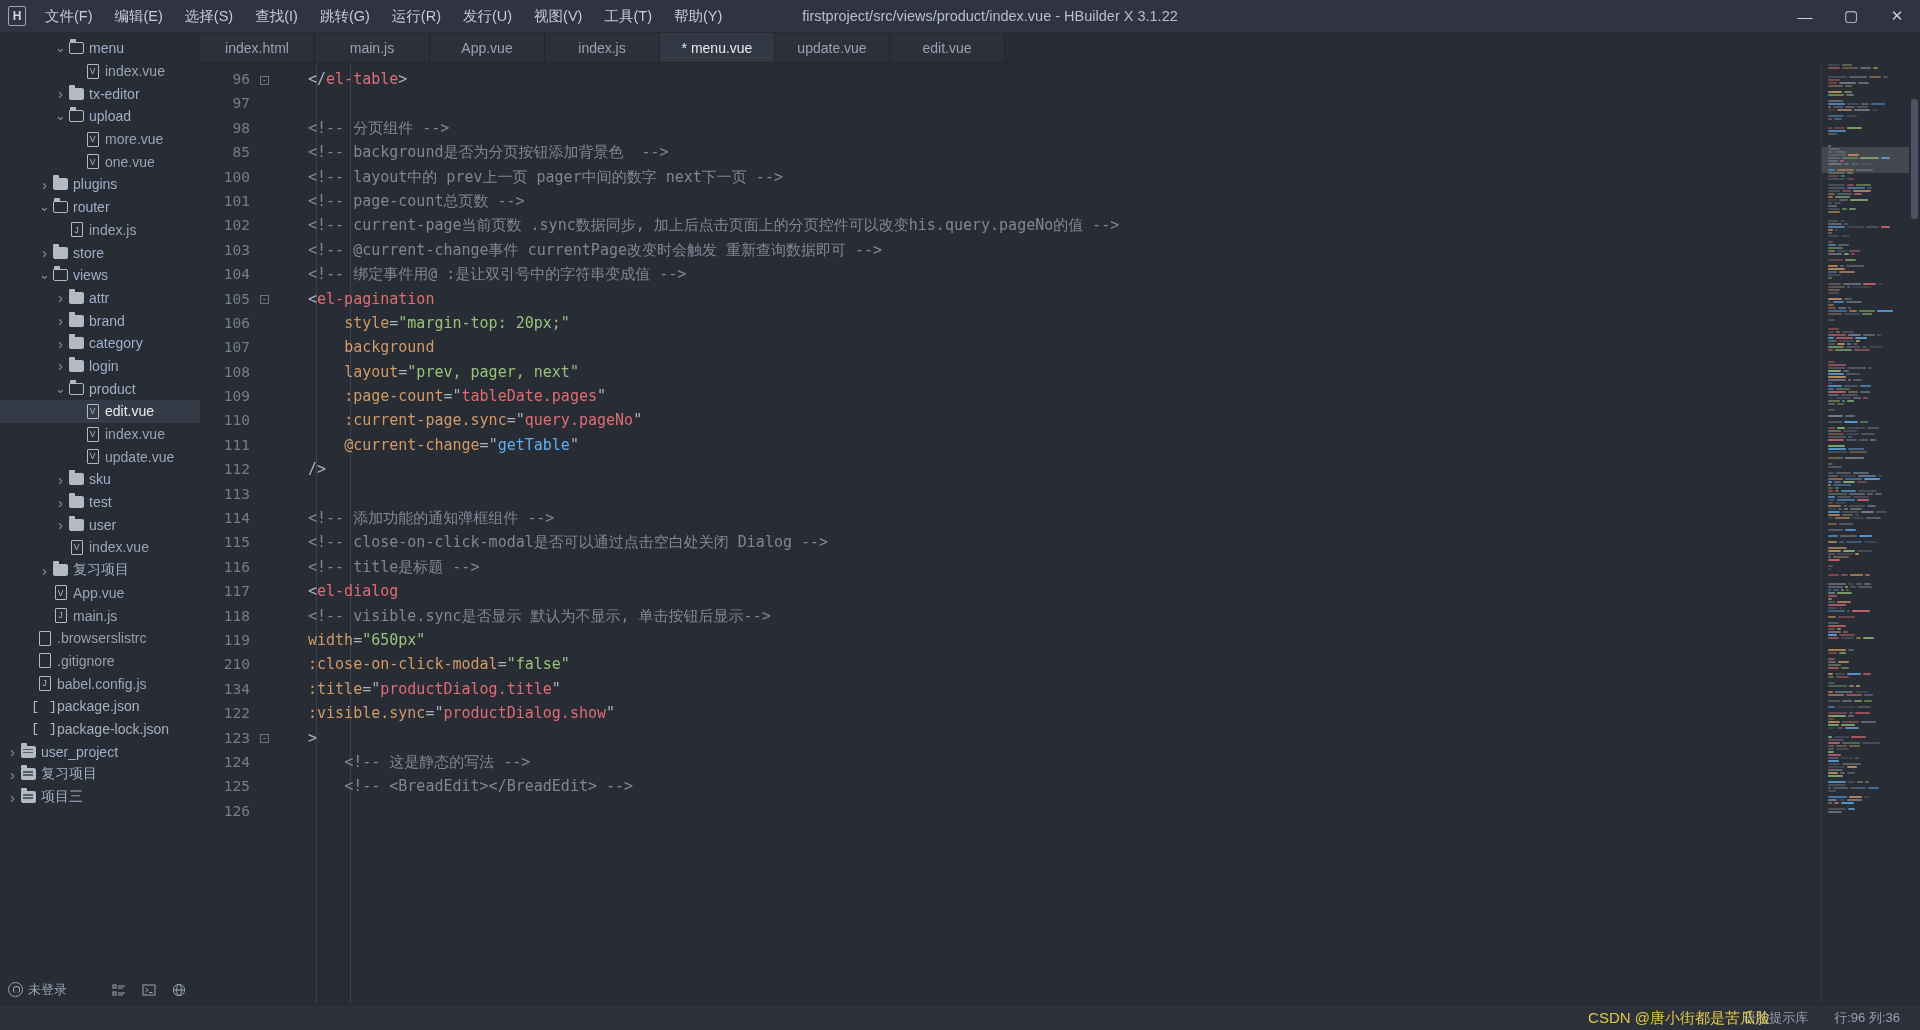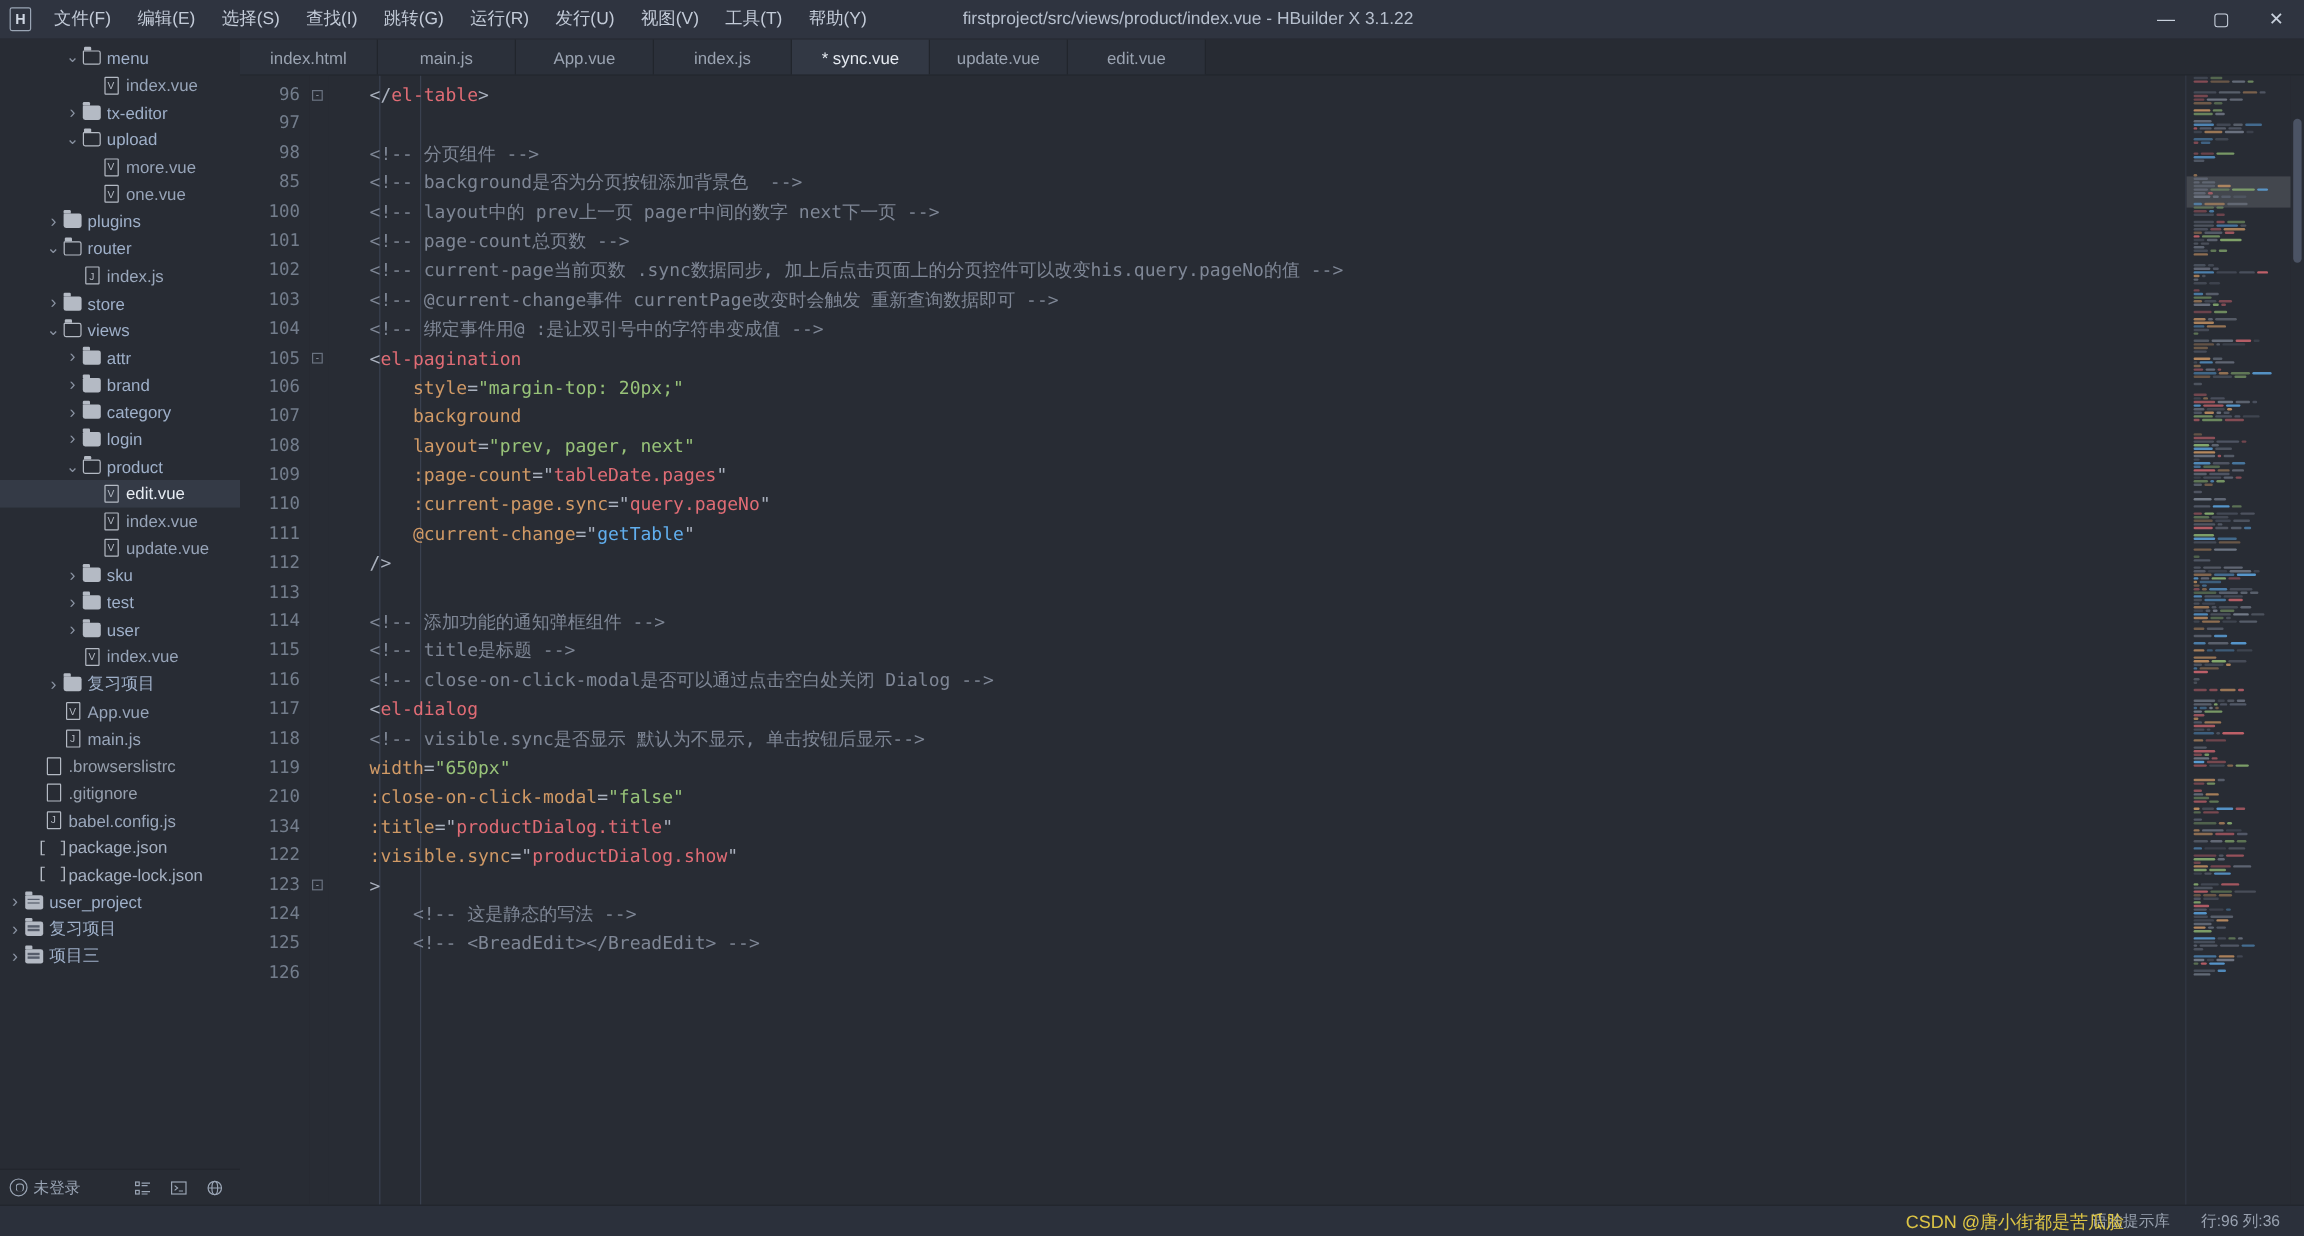--- a/index.html
+++ b/index.html
@@ -623,21 +623,21 @@
         </div>
       </div>
     </div>
 
     <div class="editor-area">
       <div class="tabbar" id="tabbar">
           <div class="tab">index.html</div>
           <div class="tab">main.js</div>
           <div class="tab">App.vue</div>
           <div class="tab">index.js</div>
-          <div class="tab active">* sync.vue</div>
+          <div class="tab active">* menu.vue</div>
           <div class="tab">update.vue</div>
           <div class="tab">edit.vue</div>
         </div>
       <div class="editor-wrap">
         <div class="gutter" id="gutter">
             <div class="gline">96</div>
             <div class="gline">97</div>
             <div class="gline">98</div>
             <div class="gline">85</div>
             <div class="gline">100</div>
@@ -716,22 +716,22 @@
             <div class="cline"><span class="br">&lt;</span><span class="tg">el-pagination</span></div>
             <div class="cline"><span class="pl">    </span><span class="at">style</span><span class="br">=</span><span class="st">"margin-top: 20px;"</span></div>
             <div class="cline"><span class="pl">    </span><span class="at">background</span></div>
             <div class="cline"><span class="pl">    </span><span class="at">layout</span><span class="br">=</span><span class="st">"prev, pager, next"</span></div>
             <div class="cline"><span class="pl">    </span><span class="at">:page-count</span><span class="br">=</span><span class="br">"</span><span class="vr">tableDate.pages</span><span class="br">"</span></div>
             <div class="cline"><span class="pl">    </span><span class="at">:current-page.sync</span><span class="br">=</span><span class="br">"</span><span class="vr">query.pageNo</span><span class="br">"</span></div>
             <div class="cline"><span class="pl">    </span><span class="at">@current-change</span><span class="br">=</span><span class="br">"</span><span class="fn">getTable</span><span class="br">"</span></div>
             <div class="cline"><span class="br">/&gt;</span></div>
             <div class="cline"></div>
             <div class="cline"><span class="cm">&lt;!-- 添加功能的通知弹框组件 --&gt;</span></div>
+            <div class="cline"><span class="cm">&lt;!-- close-on-click-modal是否可以通过点击空白处关闭 Dialog --&gt;</span></div>
             <div class="cline"><span class="cm">&lt;!-- title是标题 --&gt;</span></div>
-            <div class="cline"><span class="cm">&lt;!-- close-on-click-modal是否可以通过点击空白处关闭 Dialog --&gt;</span></div>
             <div class="cline"><span class="br">&lt;</span><span class="tg">el-dialog</span></div>
             <div class="cline"><span class="cm">&lt;!-- visible.sync是否显示 默认为不显示, 单击按钮后显示--&gt;</span></div>
             <div class="cline"><span class="at">width</span><span class="br">=</span><span class="st">"650px"</span></div>
             <div class="cline"><span class="at">:close-on-click-modal</span><span class="br">=</span><span class="st">"false"</span></div>
             <div class="cline"><span class="at">:title</span><span class="br">=</span><span class="br">"</span><span class="vr">productDialog.title</span><span class="br">"</span></div>
             <div class="cline"><span class="at">:visible.sync</span><span class="br">=</span><span class="br">"</span><span class="vr">productDialog.show</span><span class="br">"</span></div>
             <div class="cline"><span class="br">&gt;</span></div>
             <div class="cline"><span class="pl">    </span><span class="cm">&lt;!-- 这是静态的写法 --&gt;</span></div>
             <div class="cline"><span class="pl">    </span><span class="cm">&lt;!-- &lt;BreadEdit&gt;&lt;/BreadEdit&gt; --&gt;</span></div>
             <div class="cline"></div>

